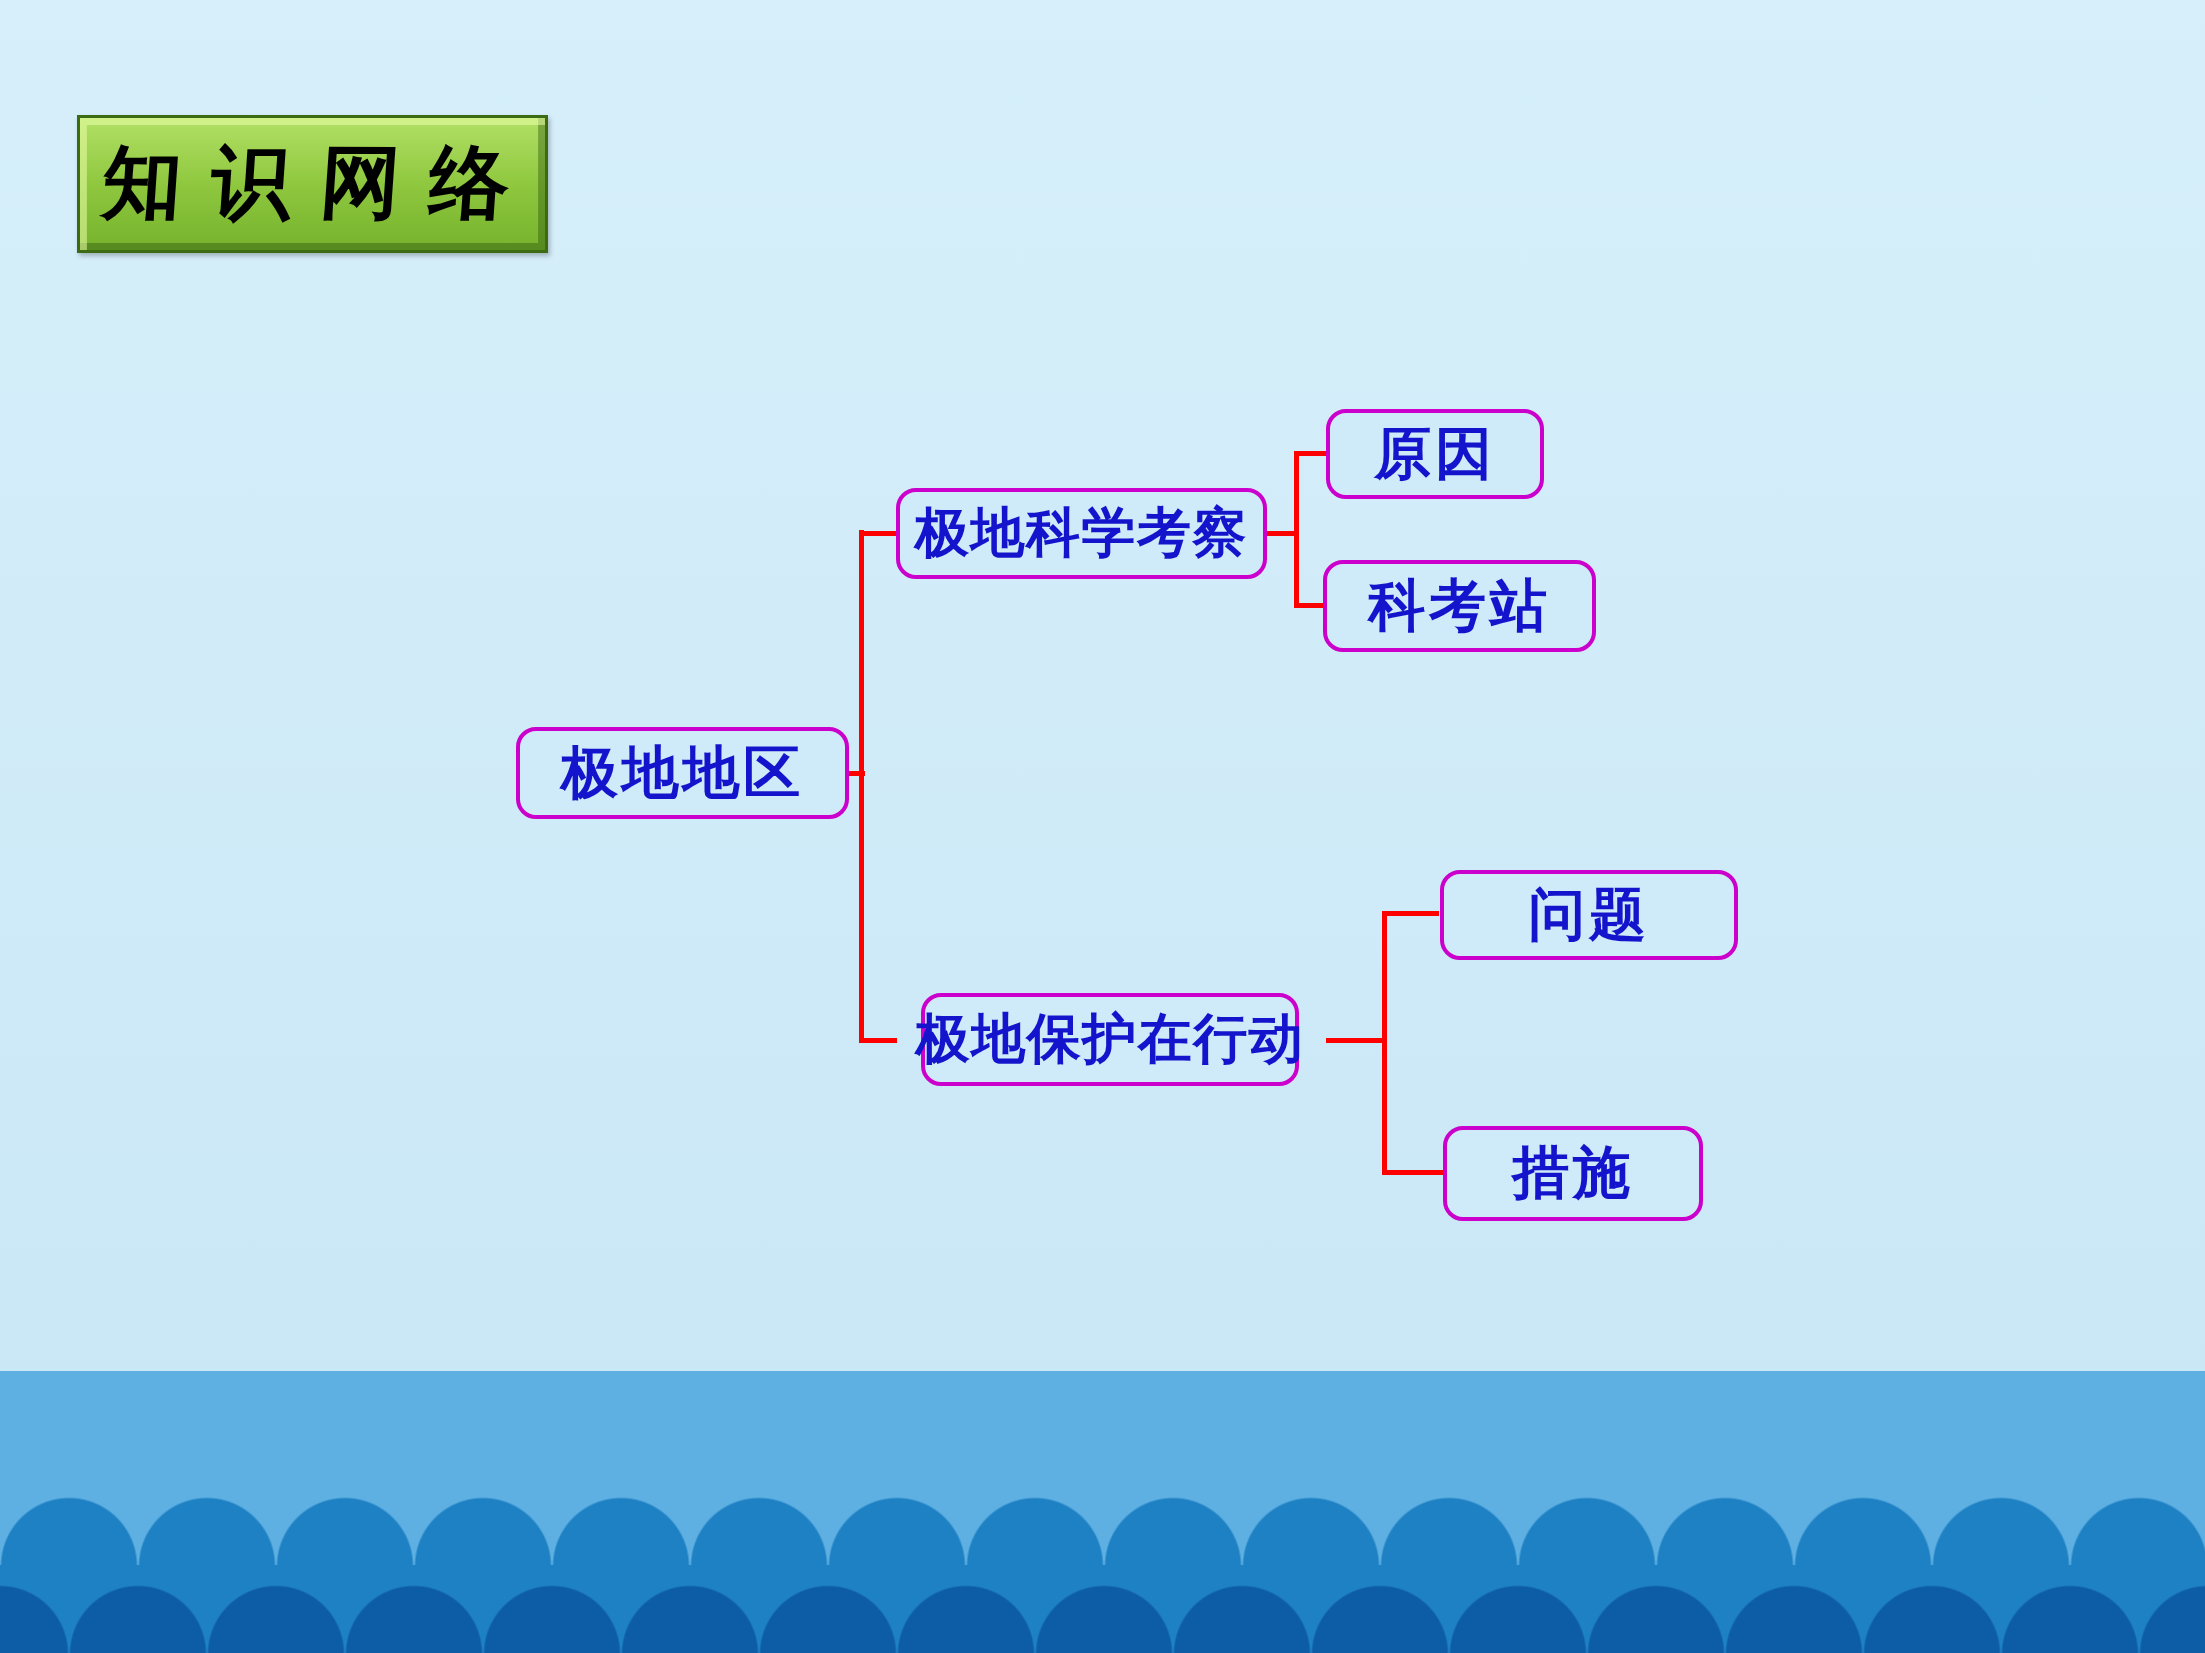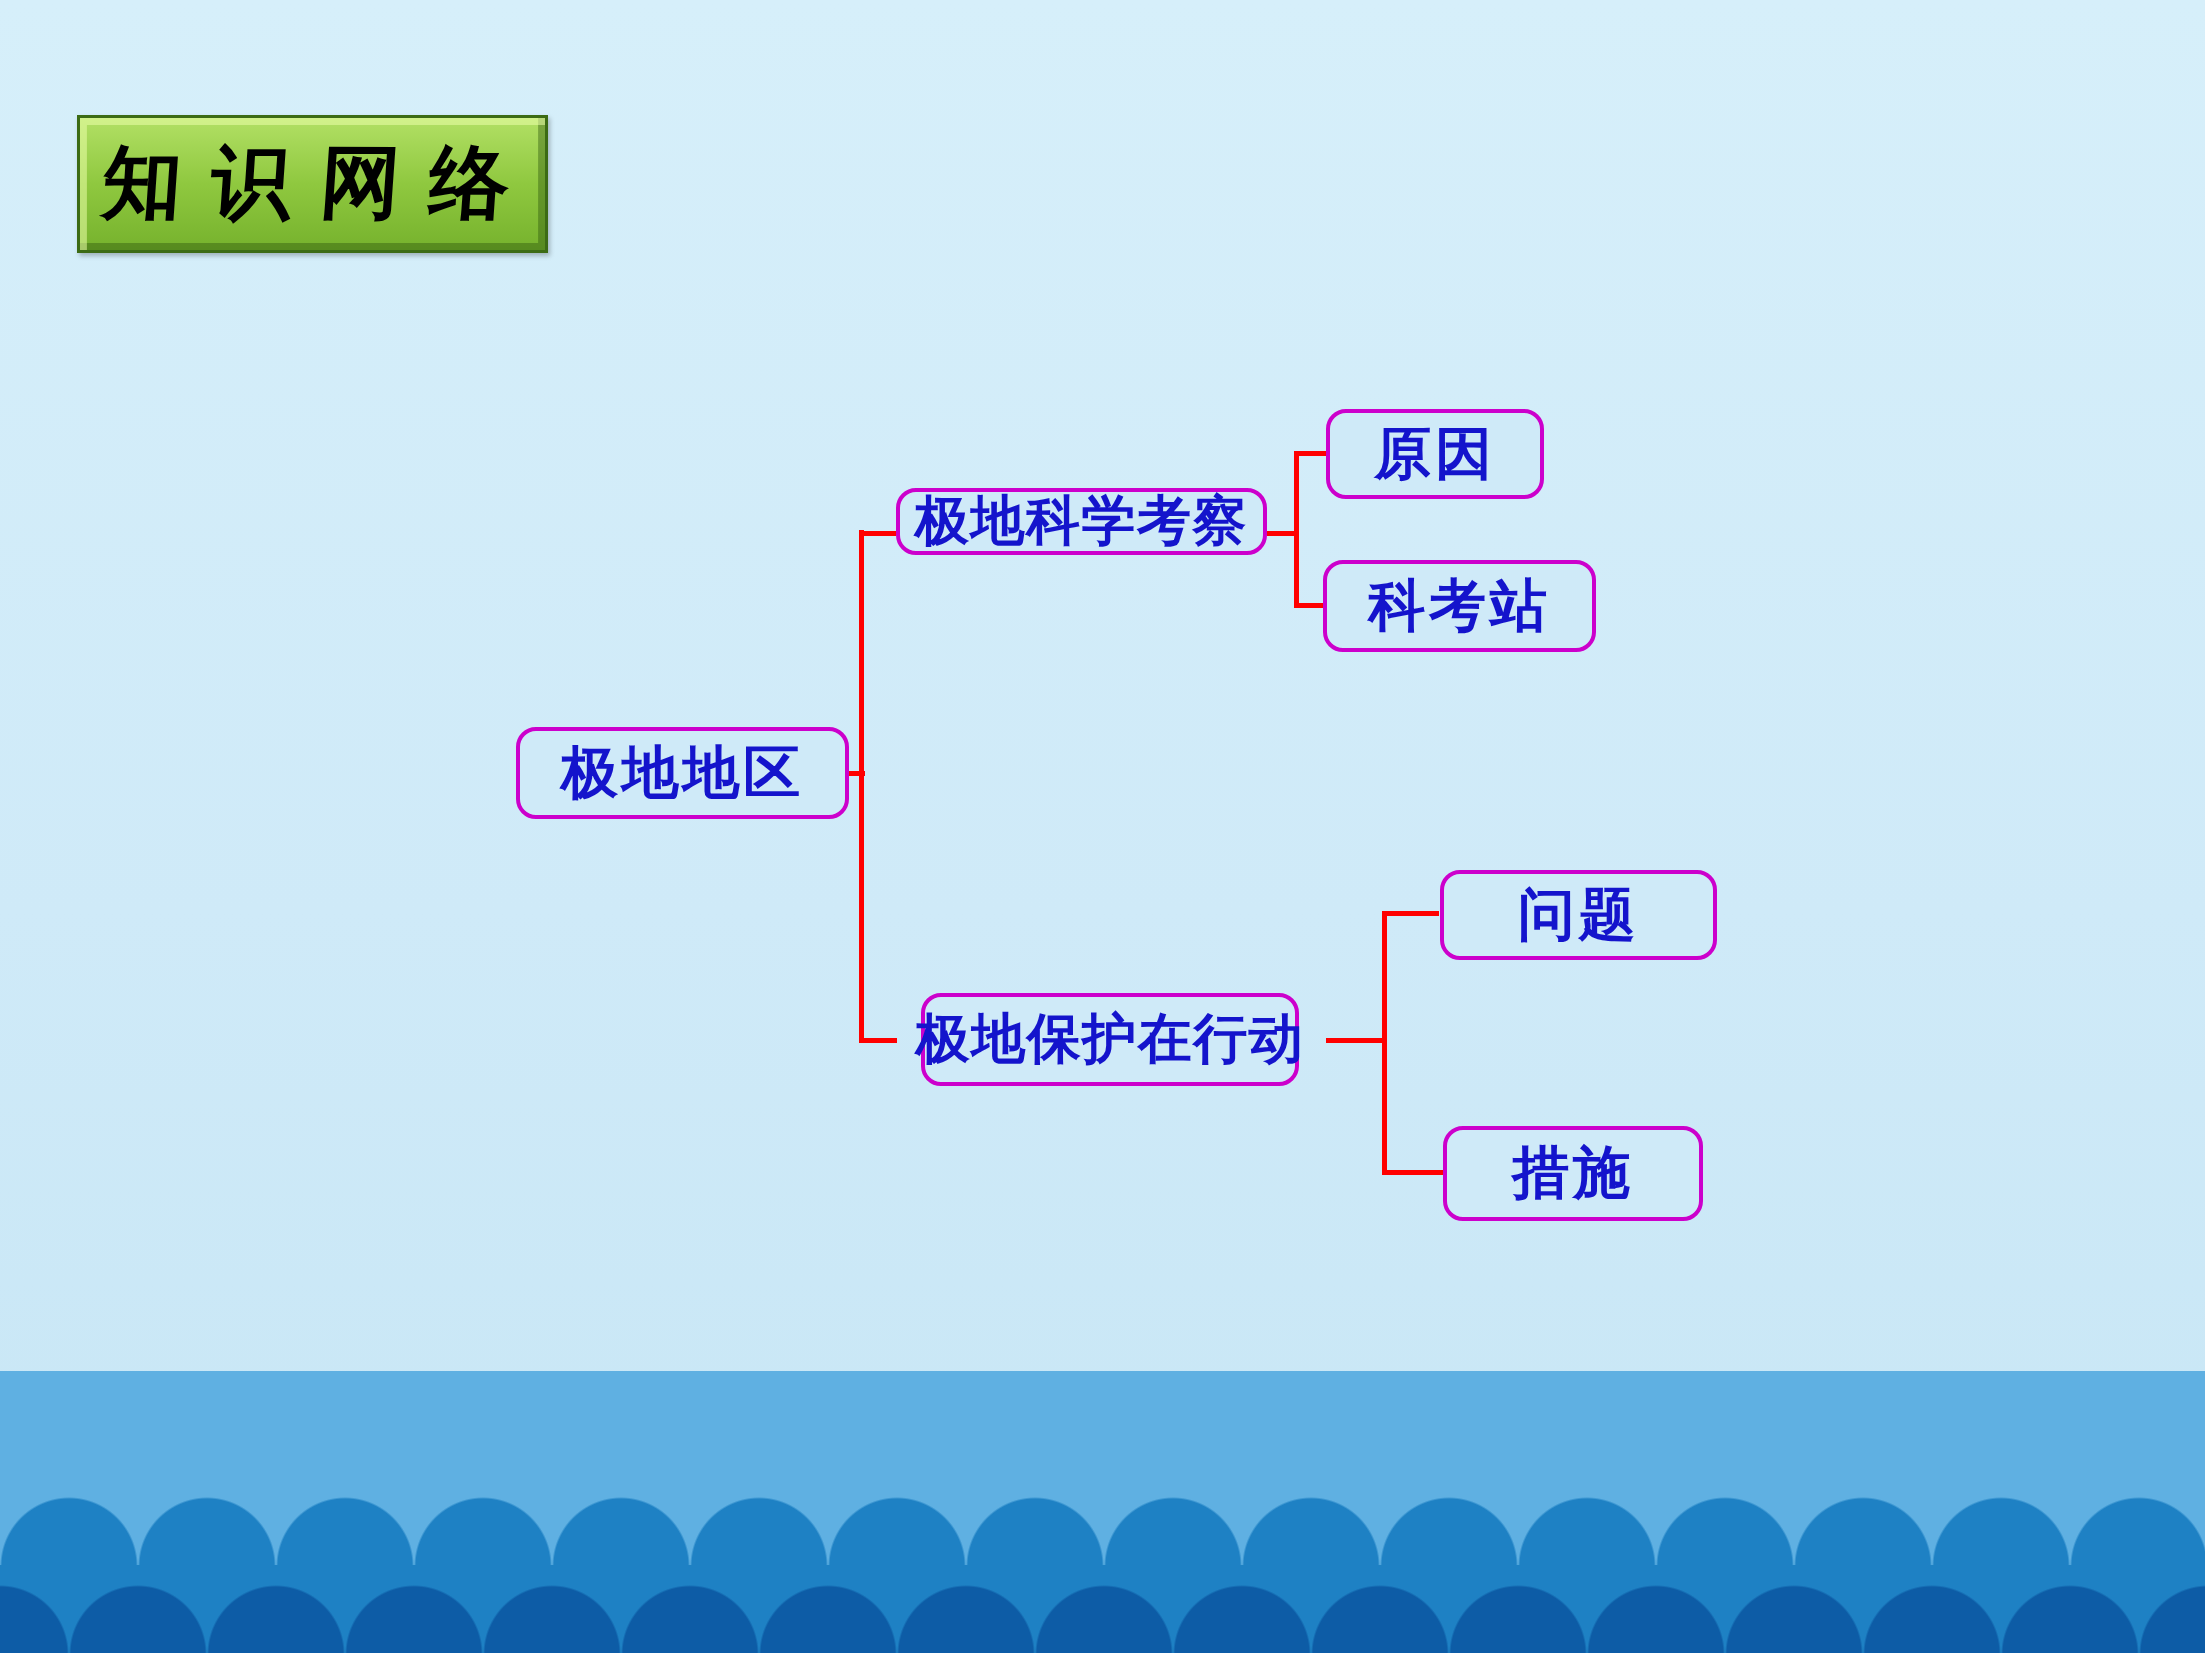--- a/index.html
+++ b/index.html
@@ -54,25 +54,25 @@
     font-weight: bold;
     font-size: 57px;
     letter-spacing: 3.8px;
     display: flex;
     align-items: center;
     justify-content: center;
     white-space: nowrap;
     z-index: 3;
   }
   .node-root   { left: 494px;  top: 727px;  width: 333px; height: 92px; margin-left: 22px; }
-  .node-b1     { left: 896px; top: 488px;  width: 371px; height: 67px; font-size: 54px; letter-spacing: 1.5px; }
+  .node-b1     { left: 896px; top: 488px;  width: 371px; height: 91px; font-size: 54px; letter-spacing: 1.5px; }
   .node-b1c1   { left: 1326px; top: 409px;  width: 218px; height: 90px; }
   .node-b1c2   { left: 1323px; top: 560px;  width: 273px; height: 92px; align-items: center; }
   .node-b2     { left: 921px; top: 993px; width: 378px; height: 93px; font-size: 54px; letter-spacing: 1.5px; }
-  .node-b2c1   { left: 1440px; top: 870px; width: 277px; height: 90px; }
+  .node-b2c1   { left: 1440px; top: 870px; width: 298px; height: 90px; }
   .node-b2c2   { left: 1443px; top: 1126px; width: 260px; height: 95px; }
 
   
   .line {
     position: absolute;
     background: #ff0000;
     z-index: 2;
   }
   .h { height: 5.4px; }
   .v { width: 5.4px; }

